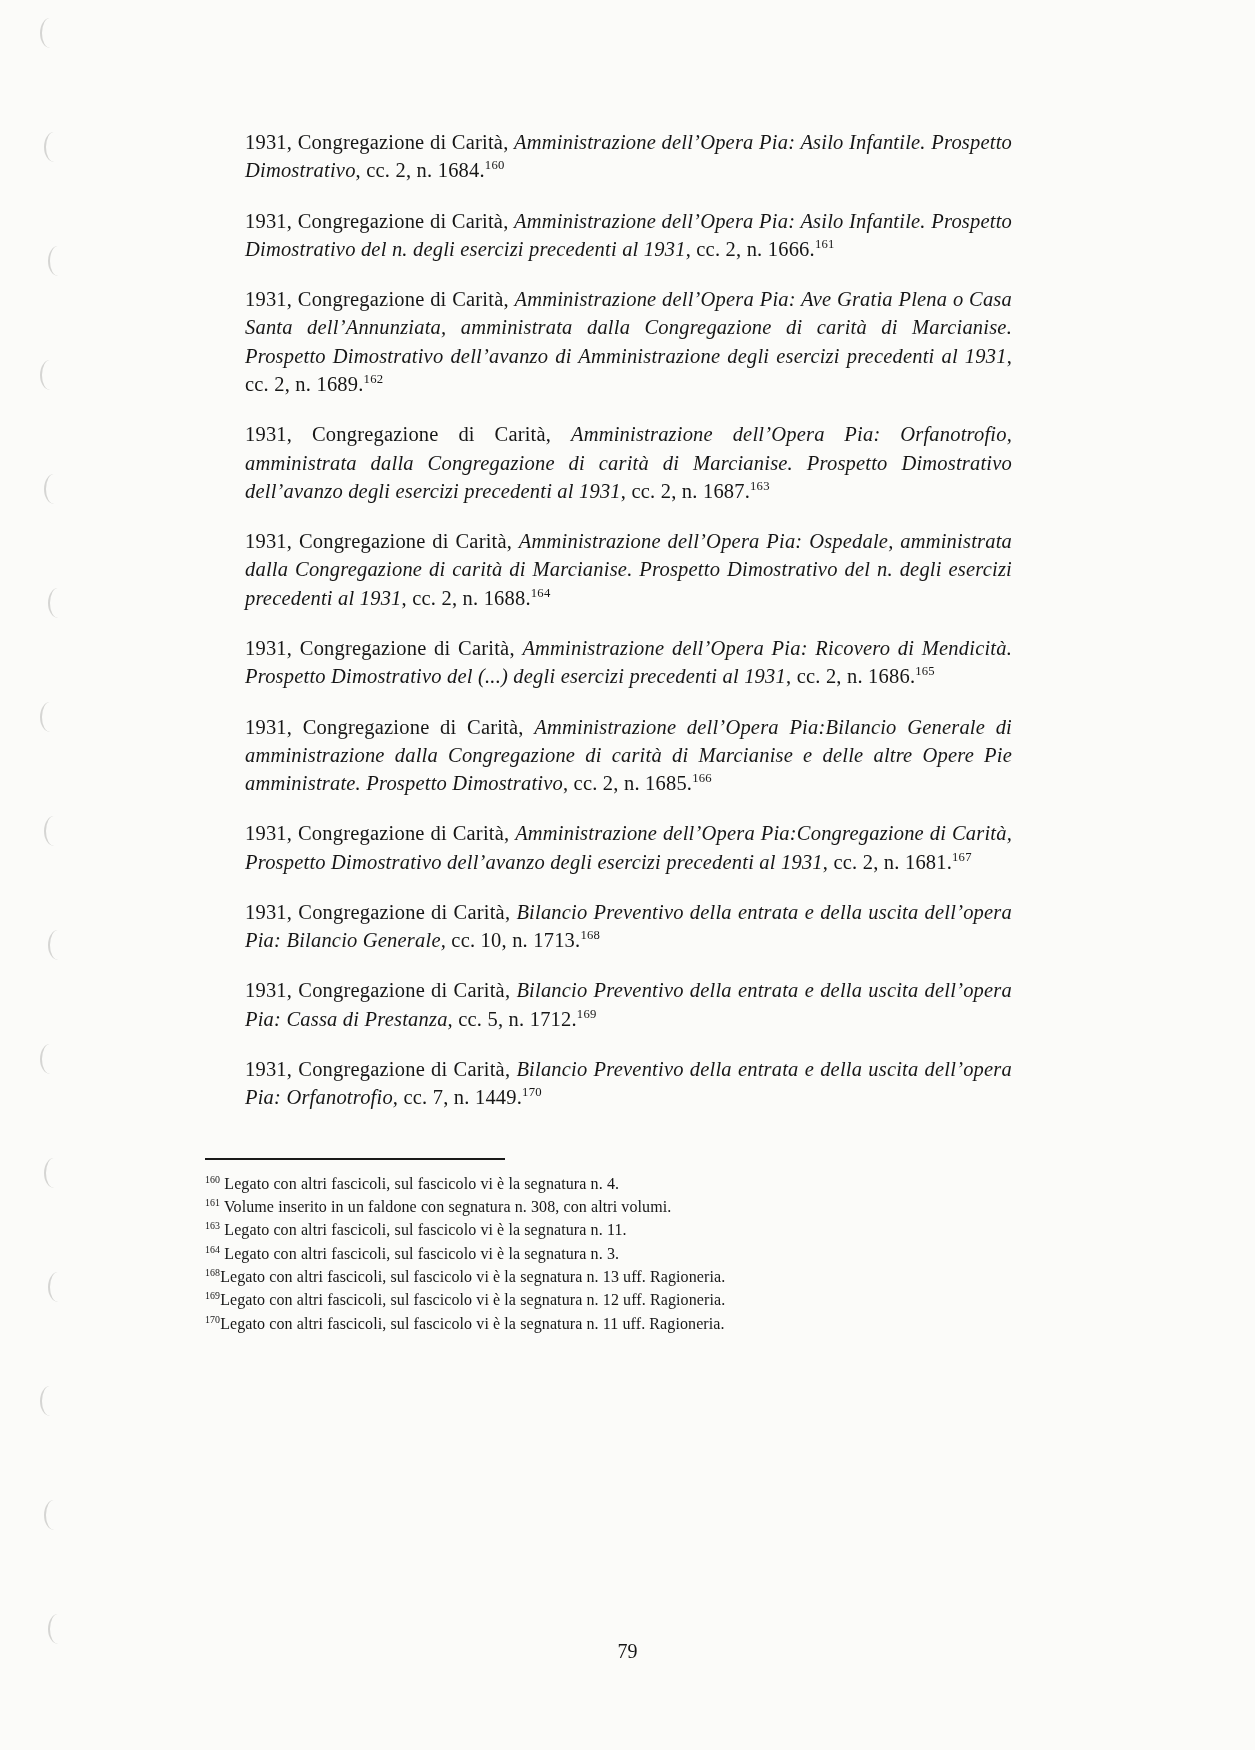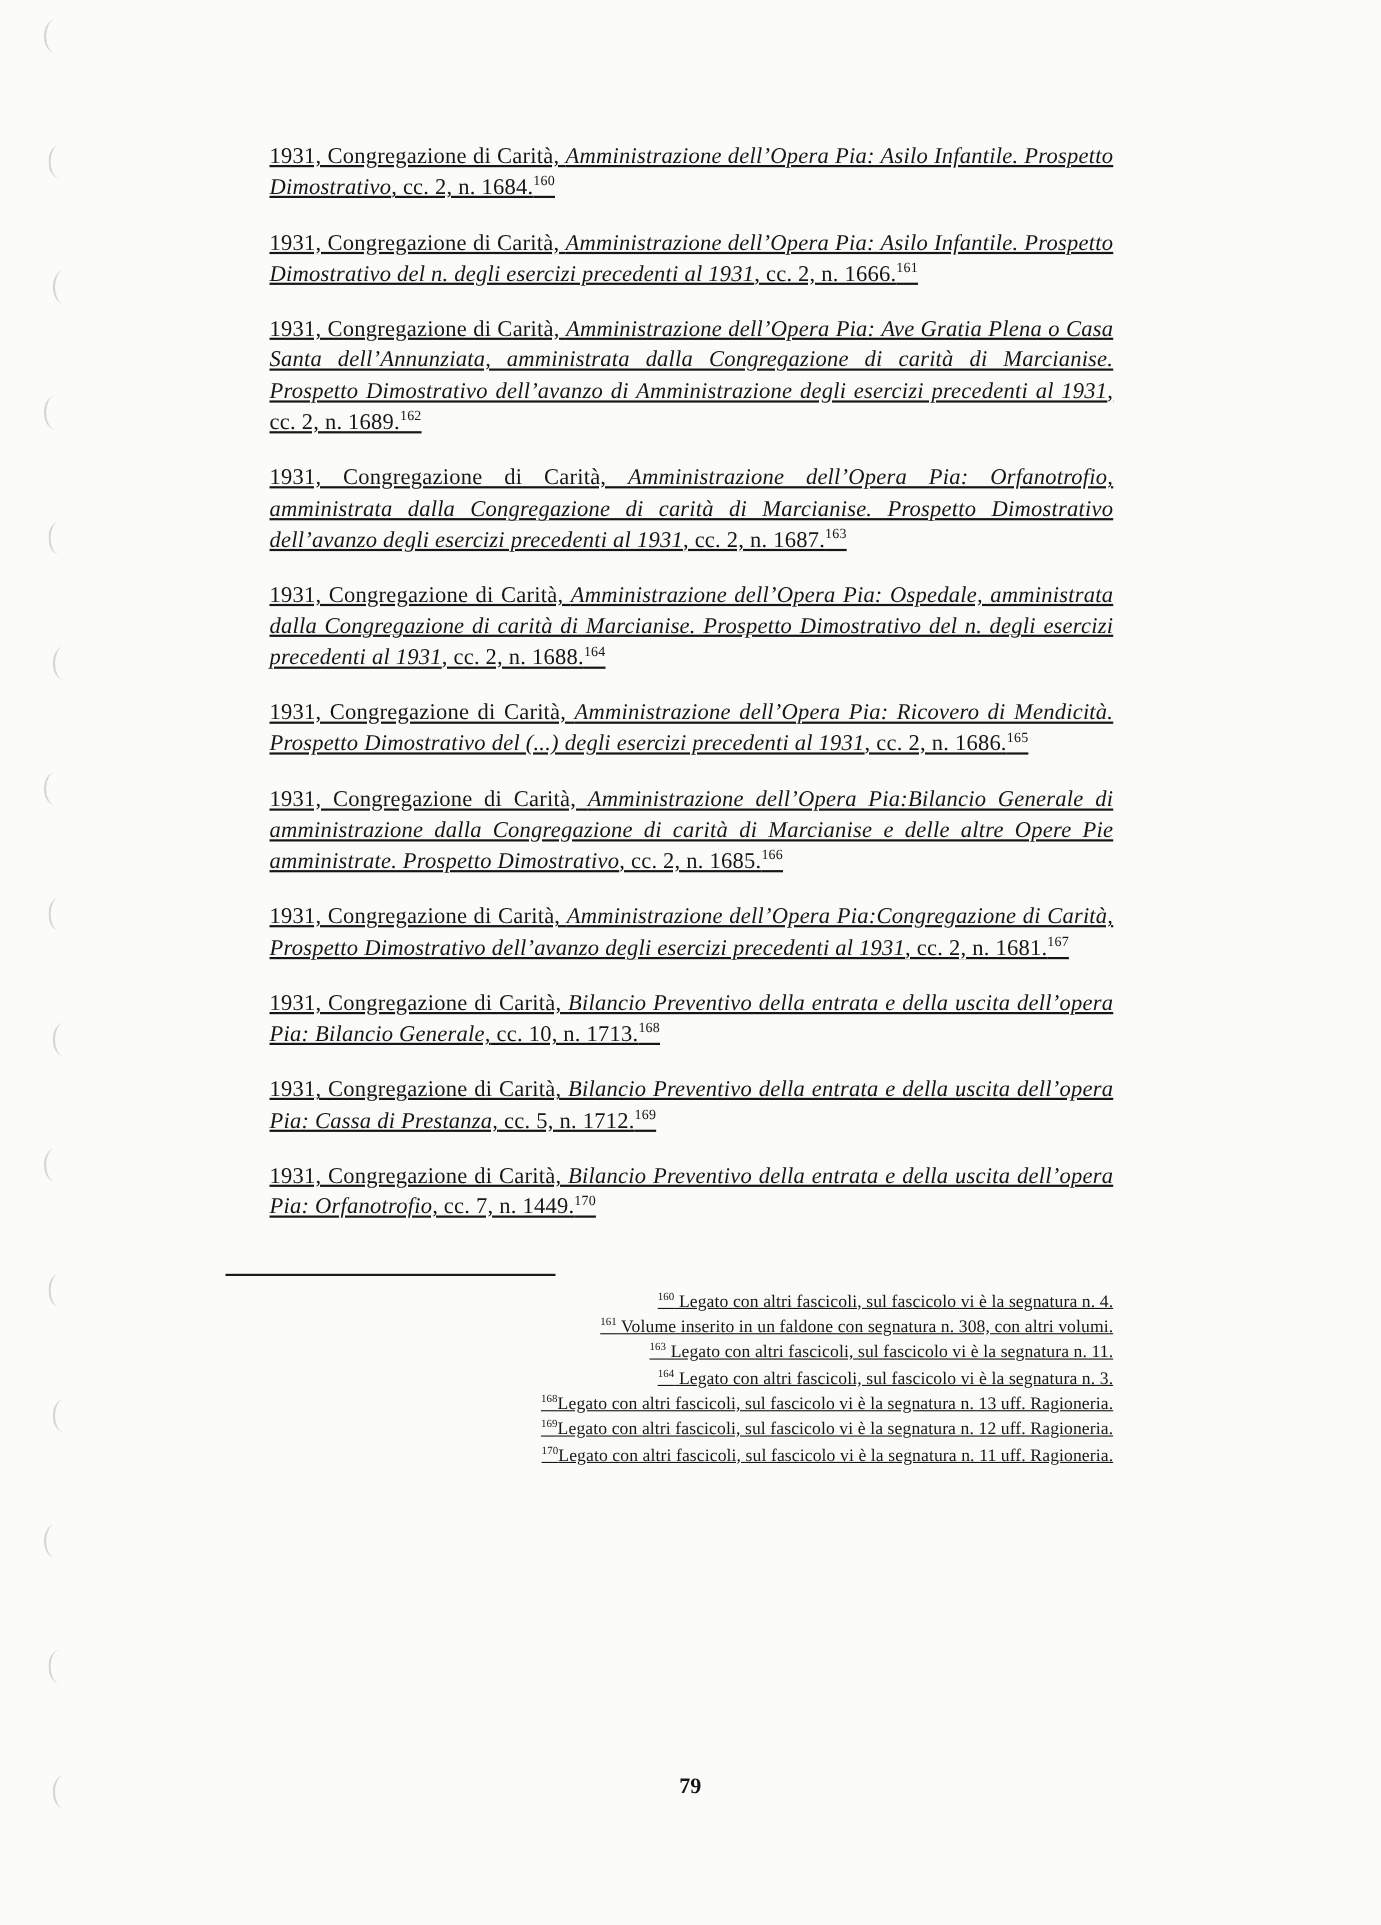--- a/index.html
+++ b/index.html
@@ -14,61 +14,58 @@
     color: #161616;
     position: relative;
     overflow: hidden;
   }
   .page {
     position: absolute;
     inset: 0;
   }
   .content {
     padding: 128px 243px 0 245px;
-    text-decoration: underline;
   }
   p.entry {
     margin: 0 0 22px 0;
     font-size: 20.5px;
     line-height: 1.38;
     text-align: justify;
     letter-spacing: 0.2px;
   }
   p.entry i {
     font-style: italic;
   }
   sup.fn-ref, sup.fn-num {
     font-size: 0.62em;
     vertical-align: super;
     line-height: 0;
   }
   .footnotes {
     margin: 46px 0 0 -40px;
-    text-align: right;
   }
   .fn-rule {
     width: 300px;
     border: 0;
     border-top: 2px solid #1a1a1a;
     margin: 0 0 12px 0;
   }
   p.fn {
     margin: 0;
     font-size: 16px;
     line-height: 1.46;
     letter-spacing: 0.1px;
   }
   .page-number {
     position: absolute;
-    bottom: 114px;
+    bottom: 87px;
     left: 0;
     width: 100%;
     text-align: center;
     font-size: 20px;
-    font-weight: bold;
   }
   
   .scan-mark {
     position: absolute;
     width: 12px;
     height: 30px;
     border-left: 2px solid #c2c2c0;
     border-radius: 12px 0 0 12px / 18px 0 0 18px;
     opacity: 0.65;
     pointer-events: none;

